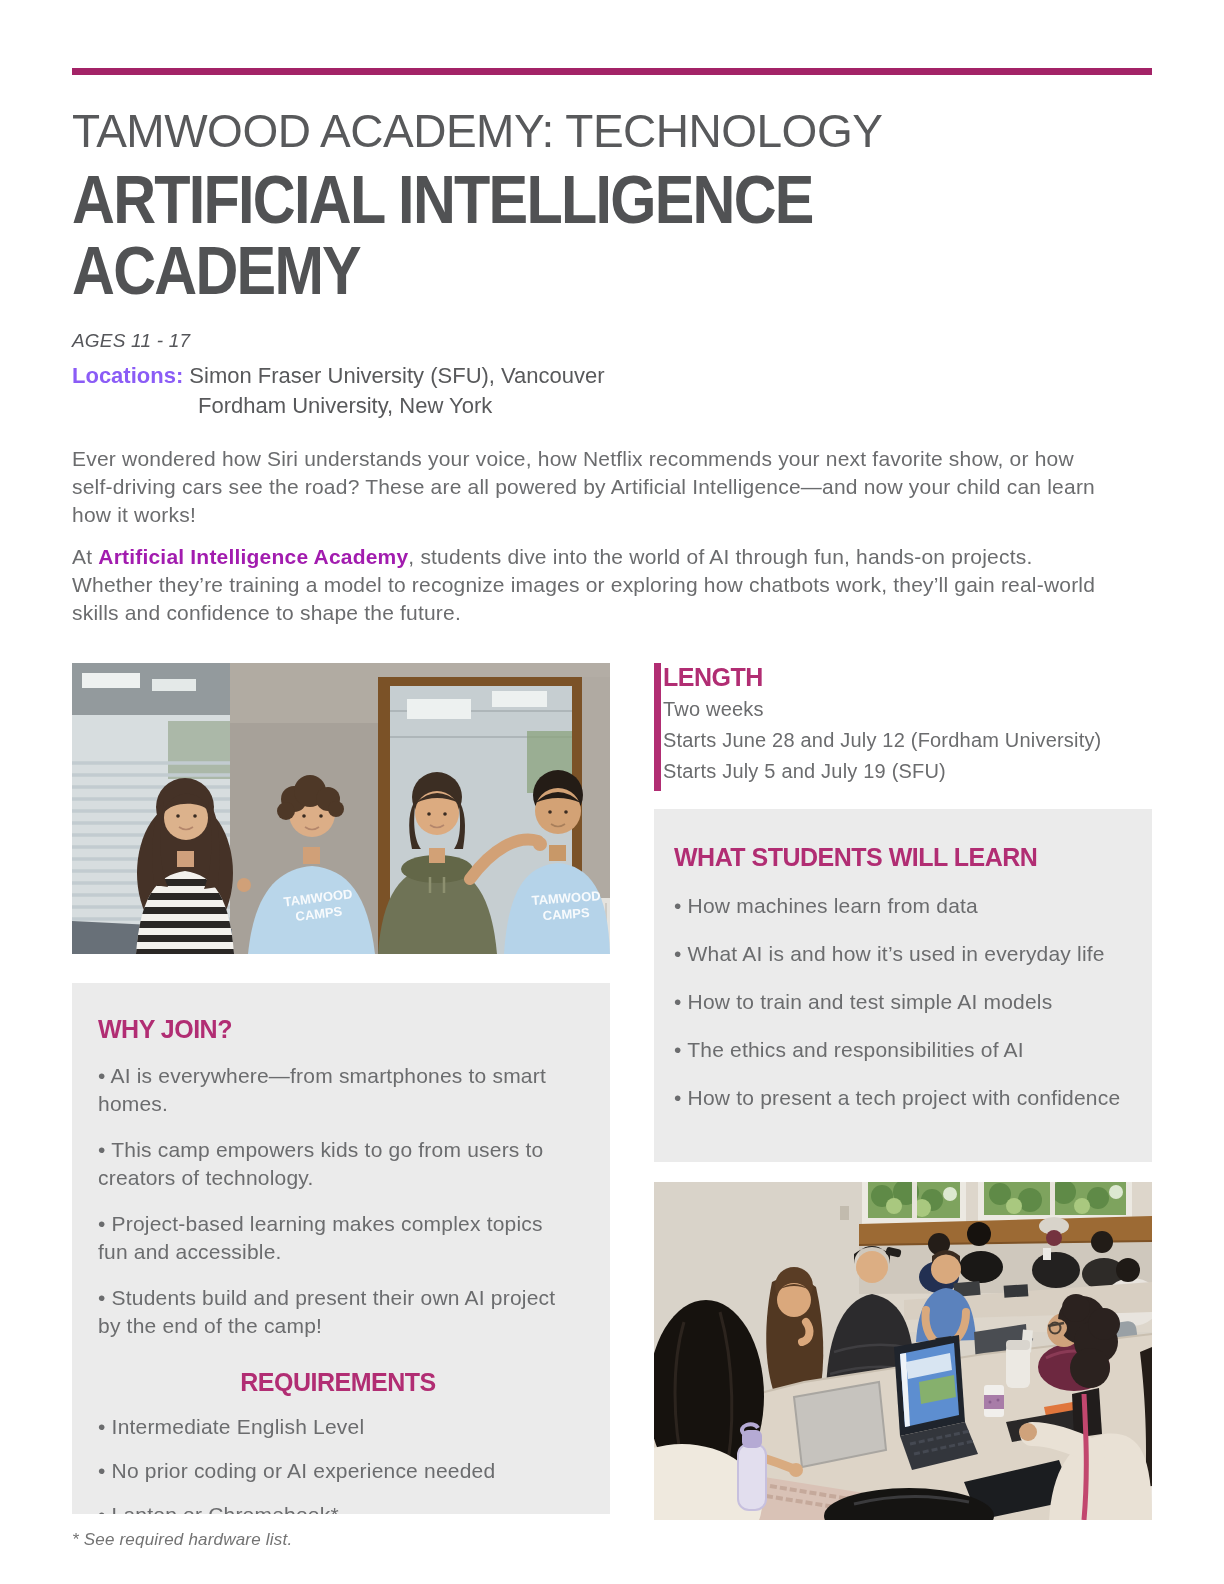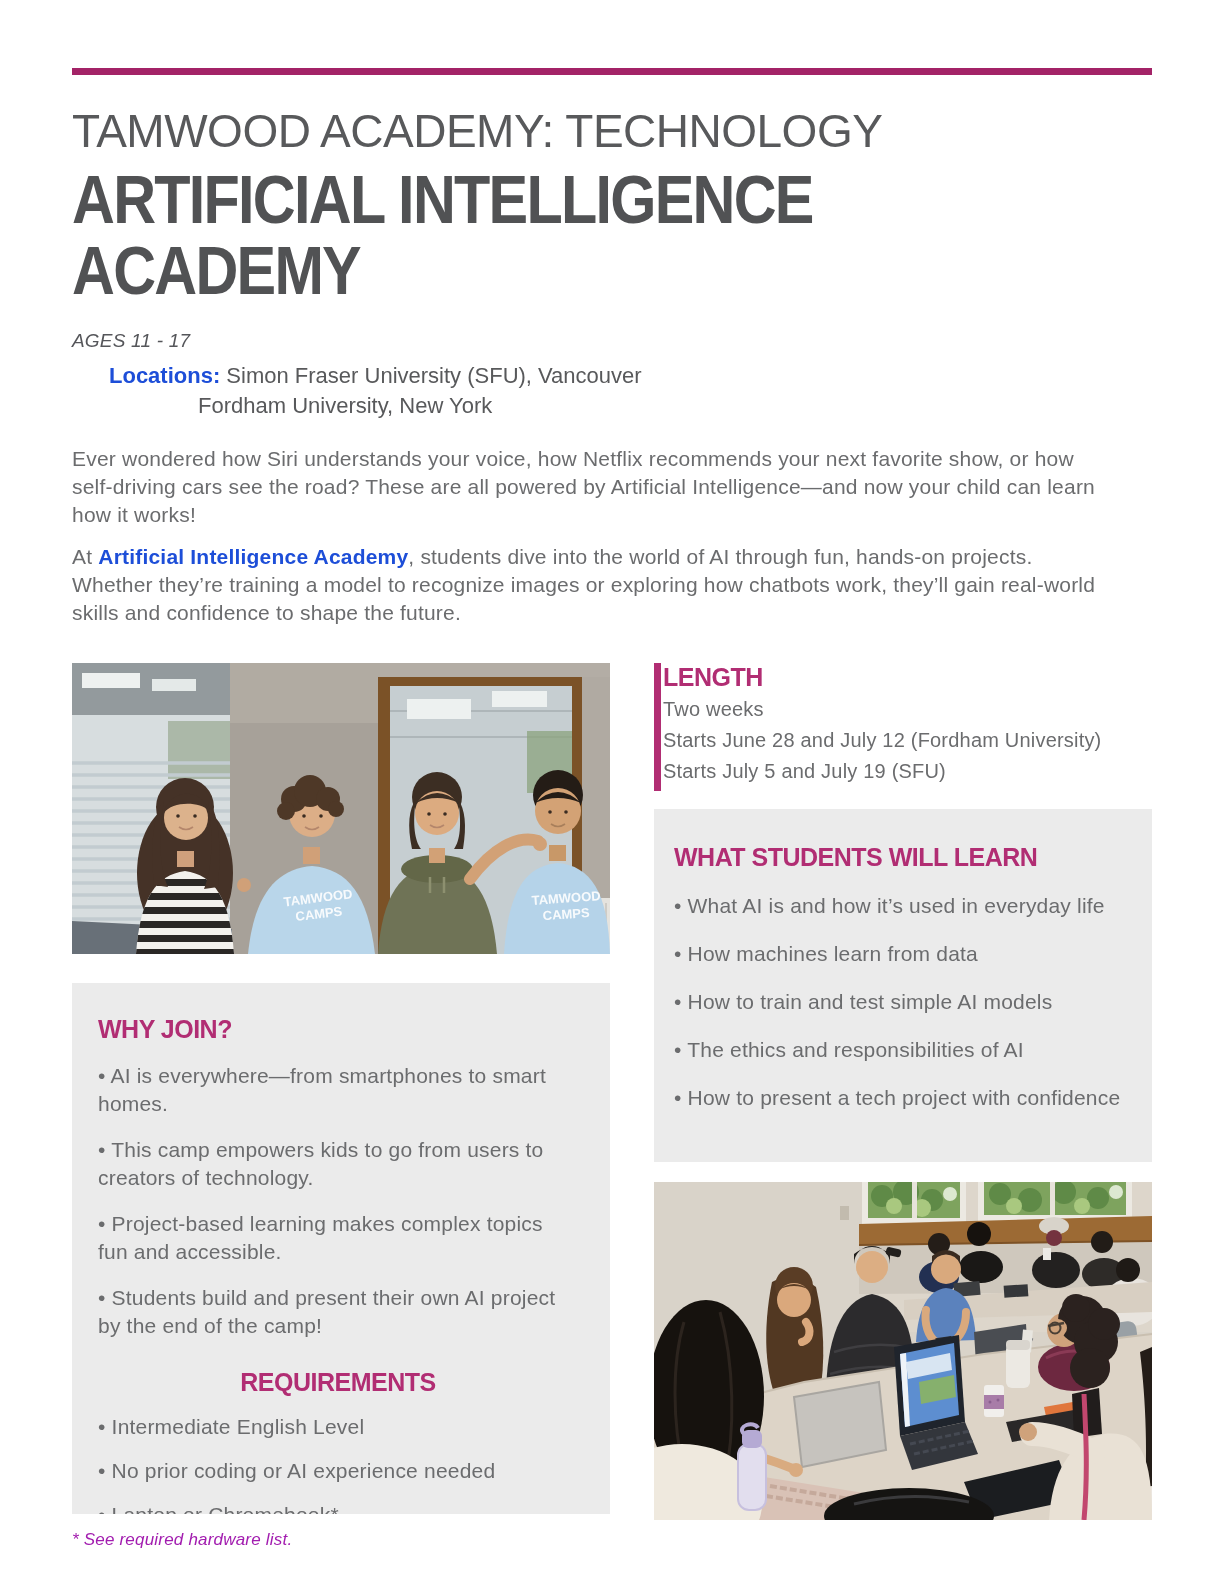--- a/index.html
+++ b/index.html
@@ -25,26 +25,26 @@
   .big-title {
     margin-top:6px;
     font-size:69px; line-height:71px;
     font-weight:800; color:#515254; letter-spacing:-2px;
   }
   .big-title .tline { display:inline-block; transform:scaleX(0.86); transform-origin:0 50%; white-space:nowrap; }
 
   .ages { margin-top:24px; font-size:19px; font-style:italic; color:#55565a; letter-spacing:0.2px; }
 
   .locations { margin-top:9px; font-size:22px; line-height:30px; color:#58595b; }
-  .locations .lab { font-weight:700; color:#1d4ed8;margin-left:37px; }
+  .locations .lab { font-weight:700; color:#8b5cf6; }
   .locations .l2 { padding-left:126px; }
 
   .para { margin-top:24px; width:1035px; font-size:21px; line-height:28px; color:#6b6c6e; letter-spacing:0.2px; }
   .para + .para { margin-top:14px; }
-  .para b { color:#1d4ed8; }
+  .para b { color:#a21caf; }
 
   .columns { margin-top:36px; display:flex; gap:44px; }
   .col-left { width:538px; }
   .col-right { width:498px; }
 
   .photo { display:block; }
 
   .graybox { background:#ebebeb; }
   .whybox { margin-top:29px; height:531px; padding:32px 32px 0 26px; overflow:hidden; }
   .learnbox { height:353px; padding:34px 28px 0 20px; overflow:hidden; }
@@ -56,21 +56,21 @@
   .learnbox .bullets .b { margin-top:20px; }
   .req-bullets .b { margin-top:16px; }
   .req-head { margin-top:28px;text-align:center; }
 
   .length { border-left:7px solid #b12d73; padding-left:2px; padding-bottom:4px; margin-bottom:18px; }
   .length .mhead { line-height:28px; }
   .length-lines { margin-top:3px; font-size:20px; line-height:31px; color:#6b6c6e; letter-spacing:0.2px; }
 
   .rphoto { margin-top:20px; display:block; }
 
-  .footnote { margin-top:16px; font-size:17px; font-style:italic; color:#a21caf; letter-spacing:0.2px; }
+  .footnote { margin-top:16px; font-size:17px; font-style:italic; color:#737373; letter-spacing:0.2px; }
 </style>
 </head>
 <body>
 
 <div class="page">
   <div class="content">
 
     <div class="top-rule"></div>
 
     <div class="kicker">TAMWOOD ACADEMY: TECHNOLOGY</div>
@@ -228,22 +228,22 @@
           <div class="length-lines">
             <div>Two weeks</div>
             <div>Starts June 28 and July 12 (Fordham University)</div>
             <div>Starts July 5 and July 19 (SFU)</div>
           </div>
         </div>
 
         <div class="graybox learnbox">
           <div class="mhead">WHAT STUDENTS WILL LEARN</div>
           <div class="bullets">
+            <p class="b">How machines learn from data</p>
             <p class="b">What AI is and how it’s used in everyday life</p>
-            <p class="b">How machines learn from data</p>
             <p class="b">How to train and test simple AI models</p>
             <p class="b">The ethics and responsibilities of AI</p>
             <p class="b">How to present a tech project with confidence</p>
           </div>
         </div>
 
         <svg class="rphoto" width="498" height="338" viewBox="0 0 498 338" xmlns="http://www.w3.org/2000/svg">
           <rect width="498" height="338" fill="#d9d3c9"></rect>
           <rect x="225" y="0" width="273" height="150" fill="#ddd6cb"></rect>
 

